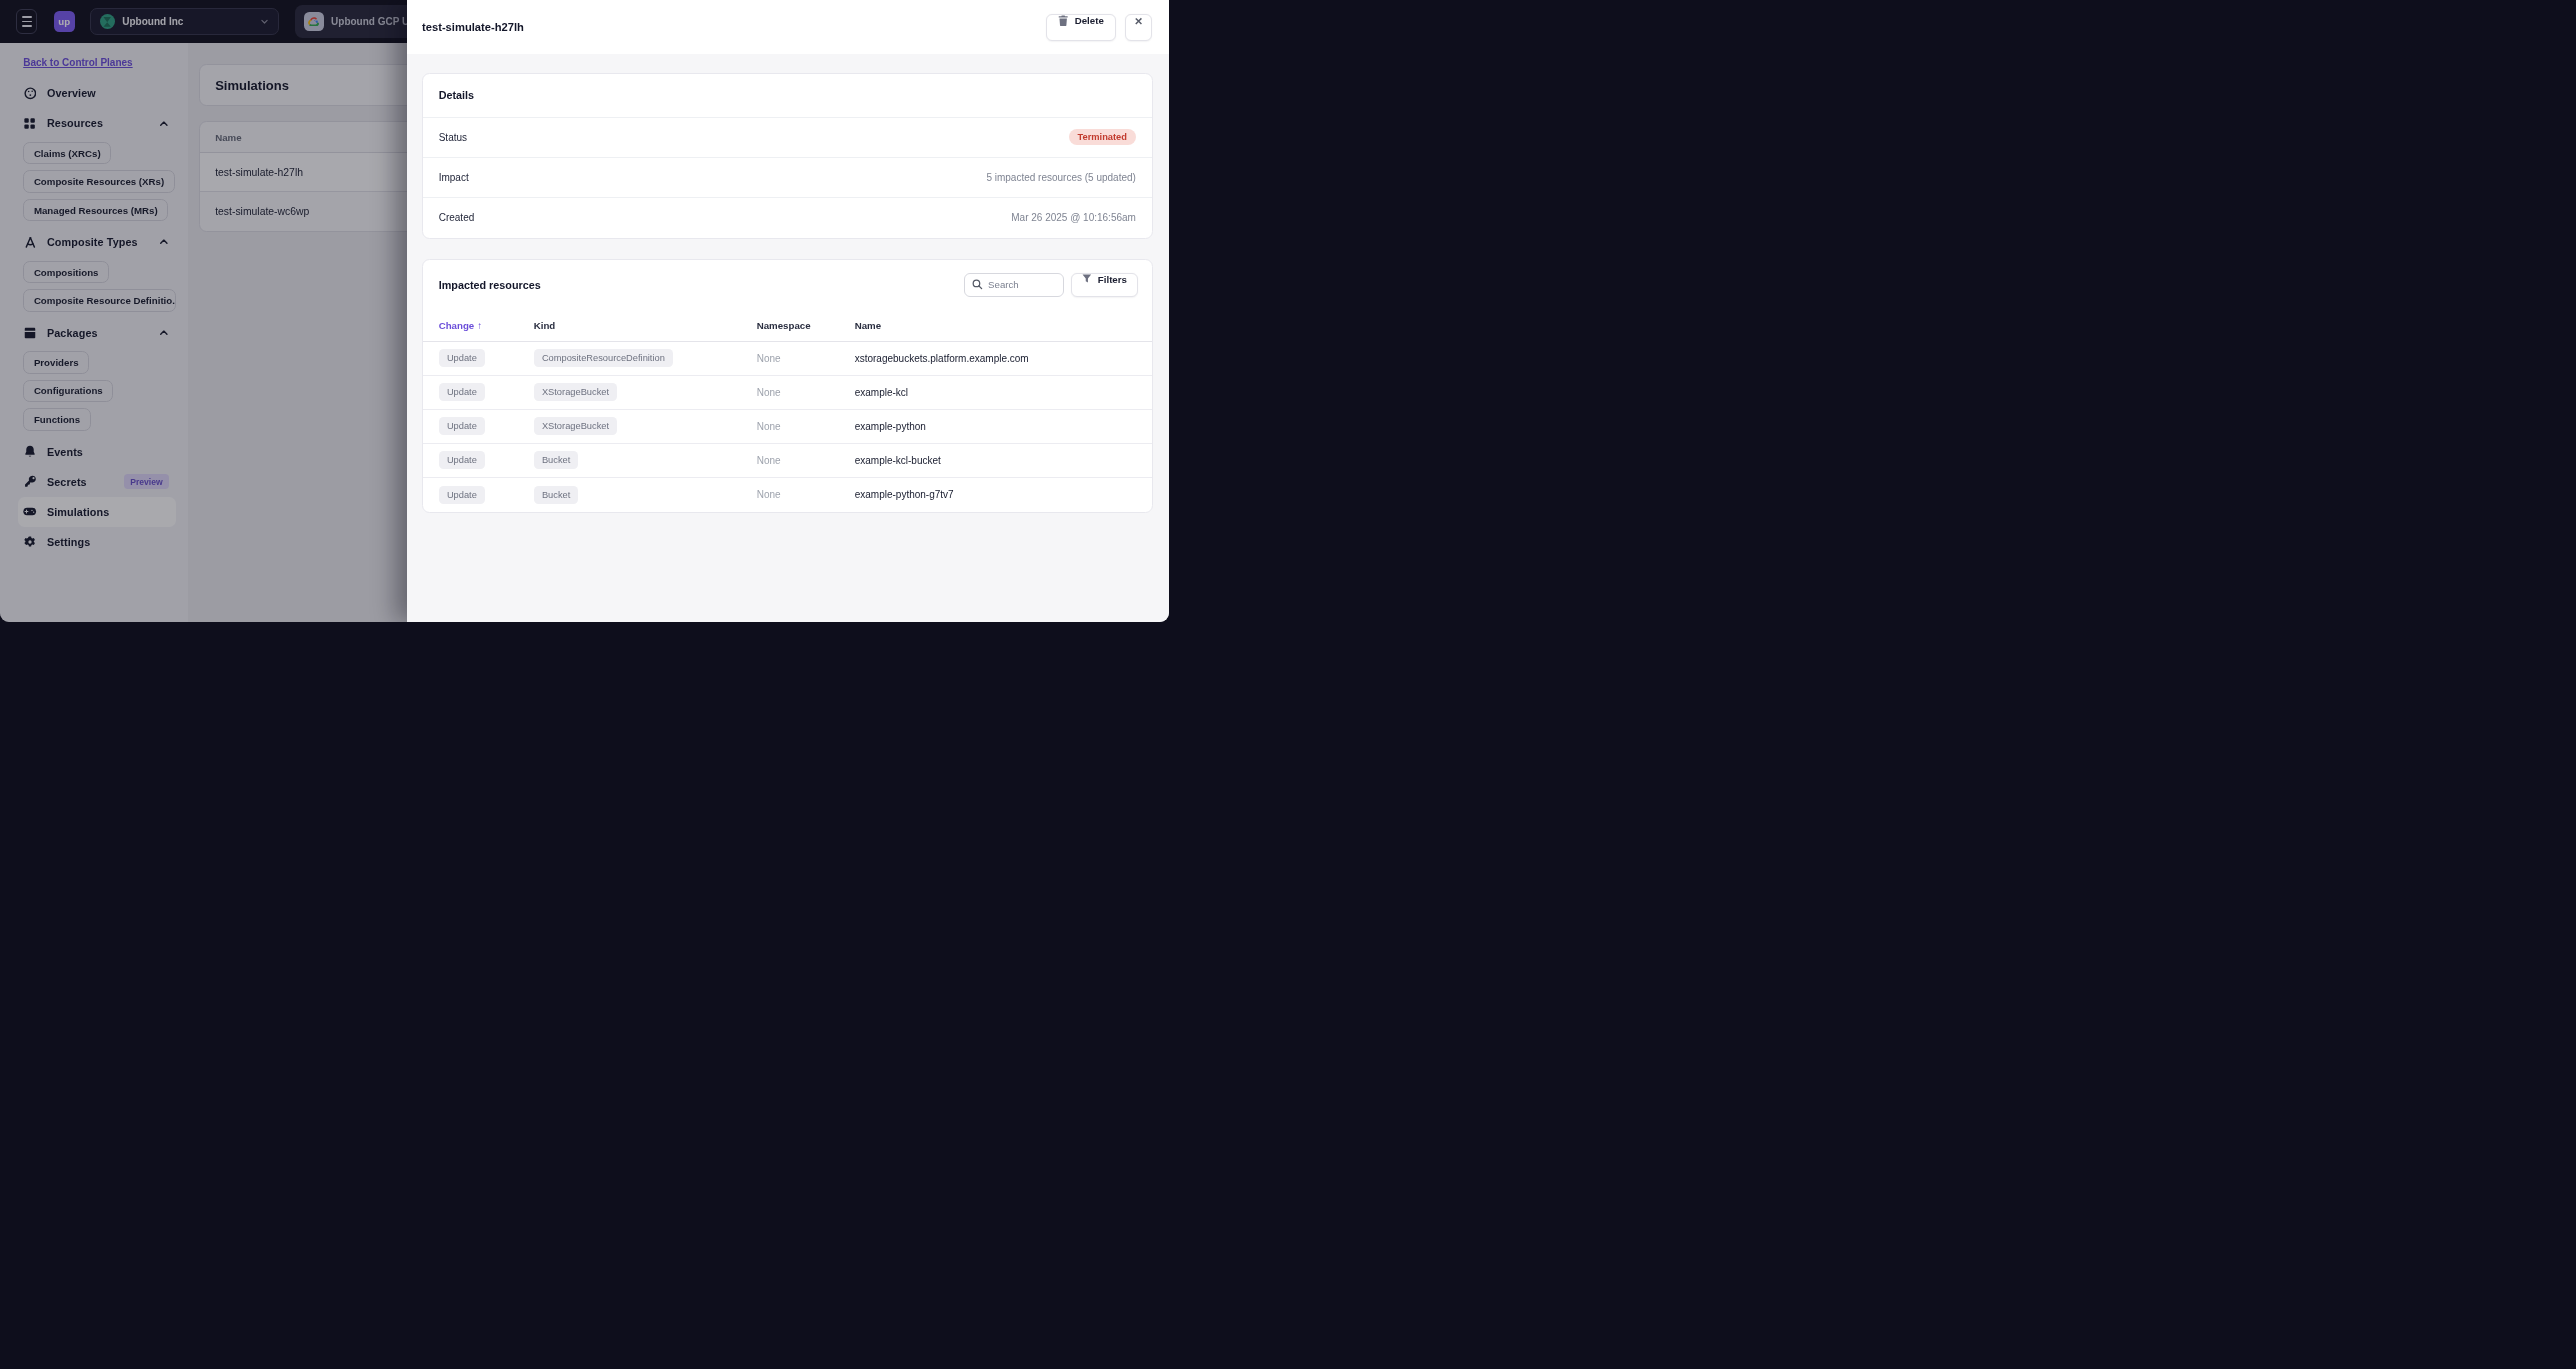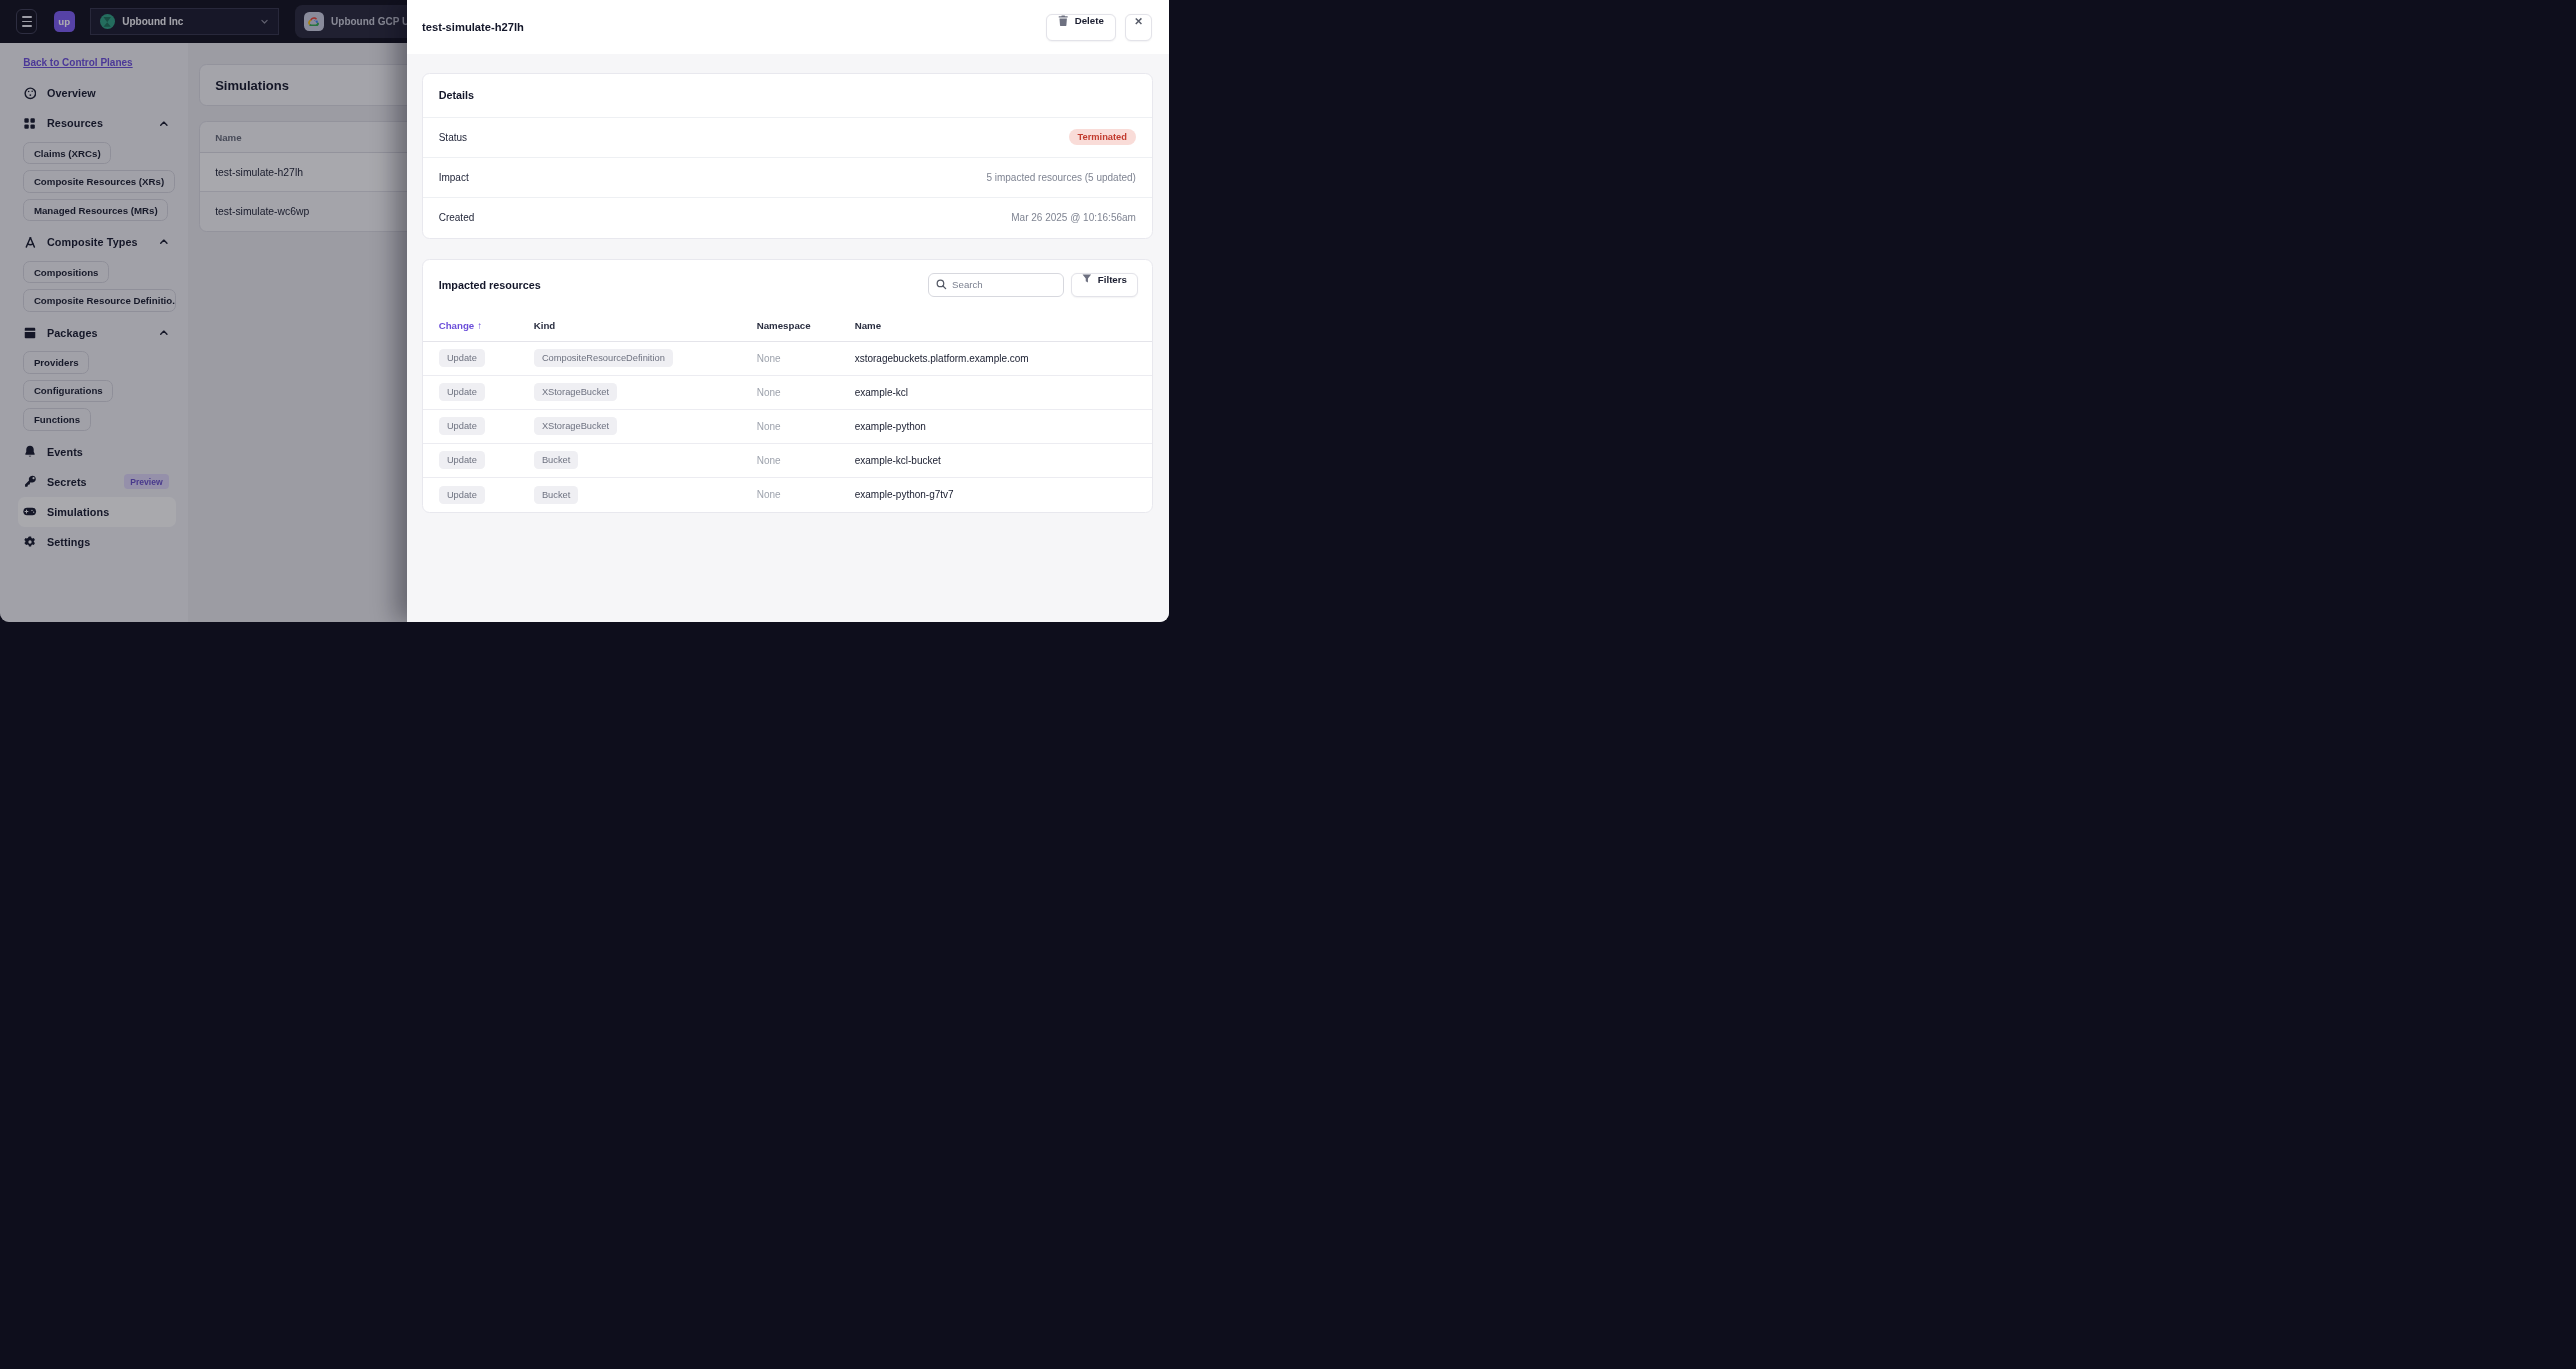--- a/index.html
+++ b/index.html
@@ -19,21 +19,21 @@
     width:21px; height:25px; margin-left:16.4px; border:1.1px solid #3e3e55; border-radius:6px;
     display:flex; flex-direction:column; justify-content:center; gap:2.6px; align-items:center; cursor:pointer;
   }
   .hamburger-btn span { display:block; width:9.7px; height:1.9px; border-radius:1.5px; background:#e8e8f0; }
   .brand-logo {
     width:21px; height:21px; margin-left:16.4px; border-radius:5.2px; background:#7c5cf0;
     color:#fff; font-size:9.7px; font-weight:700; display:flex; align-items:center; justify-content:center;
   }
   .org-select {
     margin-left:15px; width:189px; height:27.6px; background:#1b1b2e; border:0.7px solid #35354c;
-    border-radius:0; display:flex; align-items:center; padding:0 9px; gap:7.5px; cursor:pointer;
+    border-radius:7px; display:flex; align-items:center; padding:0 9px; gap:7.5px; cursor:pointer;
   }
   .org-avatar { width:15px; height:15px; border-radius:50%; background:#2f9f82; position:relative; overflow:hidden; flex:none; }
   .org-avatar::after { content:""; position:absolute; left:3.7px; top:3px; width:7.5px; height:9.7px; background:#1d6e58; clip-path:polygon(0 0,100% 0,50% 55%,100% 100%,0 100%,50% 55%); }
   .org-name { color:#f2f2f6; font-size:10px; font-weight:700; flex:1; }
   .cp-tab {
     margin-left:16.4px; height:33px; width:171px; background:#28283c; border-radius:7.5px;
     display:flex; align-items:center; padding:0 9px; gap:7.5px; cursor:pointer;
   }
   .cp-tab-icon { width:19.4px; height:19.4px; border-radius:5.2px; background:#c9ccdf; display:flex; align-items:center; justify-content:center; flex:none; }
   .cp-tab-label { color:#c9cbd7; font-size:10px; font-weight:700; white-space:nowrap; }
@@ -108,21 +108,21 @@
   .detail-row { height:40px; display:flex; align-items:center; justify-content:space-between; padding:0 15.7px; border-bottom:0.7px solid #eef0f3; }
   .detail-row:last-child { border-bottom:none; }
   .detail-label { font-size:10px; color:#23273a; }
   .detail-value { font-size:10px; color:#7f8492; }
   .status-badge { background:#f9dcd8; color:#c23b2e; font-size:9.3px; font-weight:600; padding:3px 9px; border-radius:9px; }
 
   .impacted-card { margin-top:20px; overflow:hidden; }
   .impacted-header { height:50px; display:flex; align-items:center; padding:0 14px 0 15.7px; }
   .impacted-heading { font-size:10.8px; font-weight:800; color:#14172a; flex:1; }
   .search-box {
-    width:136px; height:24px; border:0.7px solid #d7d8de; border-radius:6px; background:#fff;
+    width:100px; height:24px; border:0.7px solid #d7d8de; border-radius:6px; background:#fff;
     display:flex; align-items:center; padding:0 7.5px; gap:5.2px; margin-right:7.5px;
   }
   .search-box input { border:none; outline:none; width:100%; font-size:9.7px; color:#30343f; font-family:inherit; background:transparent; }
   .search-box input::placeholder { color:#7c8190; }
   .filters-btn { height:24px; padding:0 9.7px; }
   .filters-btn .btn-label { font-size:9.7px; font-weight:700; color:#1b1e30; }
 
   .itable-row { display:grid; grid-template-columns:95px 223px 98px 1fr; align-items:center; padding:0 15.7px; }
   .itable-head { height:32px; border-bottom:0.7px solid #e4e4ea; }
   .itable-head .col-label { font-size:9.7px; font-weight:700; color:#2a2e40; }

